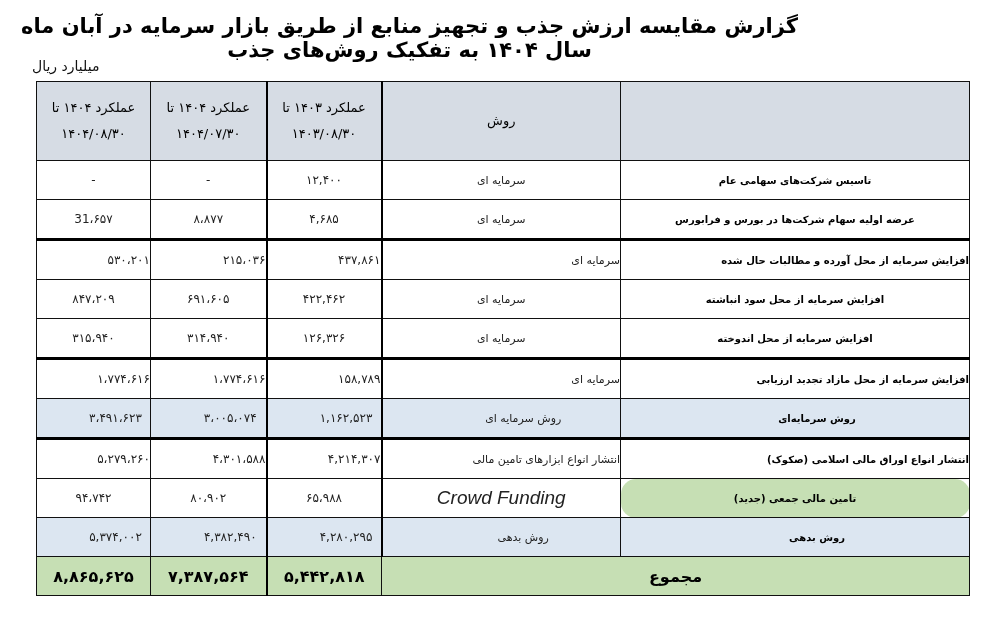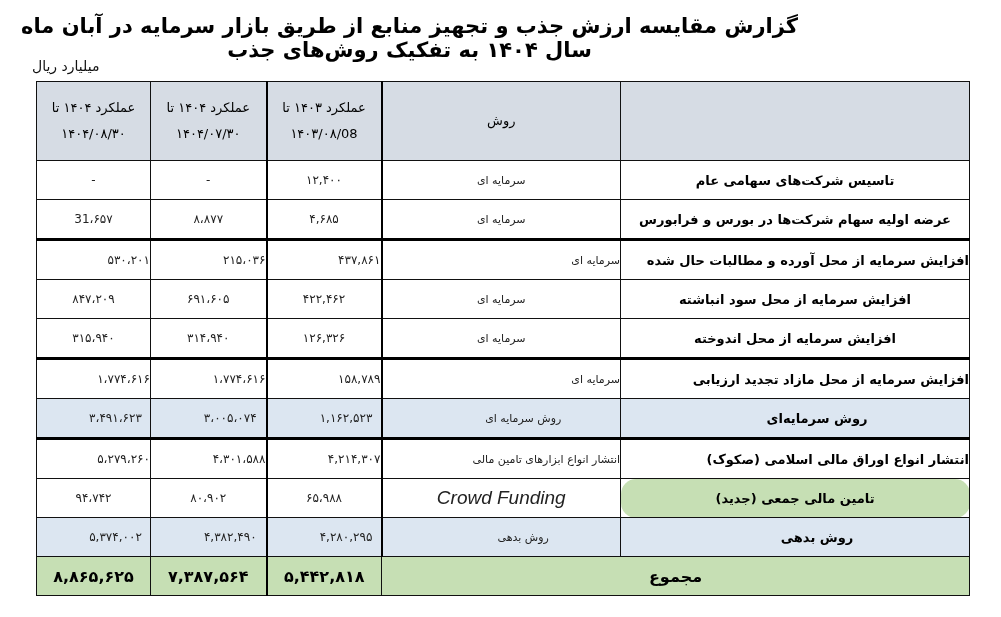--- a/index.html
+++ b/index.html
@@ -3,21 +3,21 @@
   <meta charset="utf-8">
   <style>
     html, body { margin: 0; padding: 0; background: #ffffff; }
     body { width: 1001px; height: 617px; position: relative; overflow: hidden; font-family: "DejaVu Sans", sans-serif; color: #000; }
     .title { position: absolute; top: 14px; left: 0; width: 819px; text-align: center; direction: rtl; font-weight: bold; font-size: 21px; font-family: "DejaVu Sans", sans-serif; letter-spacing: -0.3px; }
     .unit { position: absolute; top: 58px; left: 32px; font-size: 14px; direction: rtl; color: #111; }
     table { position: absolute; top: 81px; left: 36px; width: 933px; border-collapse: collapse; direction: rtl; table-layout: fixed; }
     td, th { border: 1px solid #111; text-align: center; padding: 0; overflow: hidden; white-space: nowrap; }
     th { background: #d6dce4; font-weight: normal; font-size: 13px; height: 78px; line-height: 26px; }
     td { height: 38px; font-size: 12px; }
-    td.desc { font-weight: bold; font-size: 13px; }
+    td.desc { font-weight: bold; font-size: 10px; }
     td.method { font-size: 11px; color: #222; }
     td.num { font-size: 12px; color: #222; }
     tr.thick-top td { border-top: 3px solid #000; text-align: right; }
     .colsep { border-left: 2px solid #000; }
     tr.sub td { background: #dce6f1; padding-left: 44px; }
     tr.new td.desc { background: #c6dfb4; border-radius: 15px; }
     tr.total td { background: #c6dfb4; font-weight: bold; font-size: 16px; }
     td.crowd { font-style: italic; font-size: 19px; font-family: "Liberation Sans", sans-serif; }
   </style>
 </head>
@@ -33,21 +33,21 @@
       <col style="width:115px">
       <col style="width:116px">
       <col style="width:114px">
   </colgroup>
   <tbody>
       <tr>
     <th></th>
     <th class="colsep">روش</th>
     <th class="colsep">
           <div>عملکرد ۱۴۰۳ تا</div>
-          <div>۱۴۰۳/۰۸/08</div>
+          <div>۱۴۰۳/۰۸/۳۰</div>
         </th>
     <th>
           <div>عملکرد ۱۴۰۴ تا</div>
           <div>۱۴۰۴/۰۷/۳۰</div>
         </th>
     <th>
           <div>عملکرد ۱۴۰۴ تا</div>
           <div>۱۴۰۴/۰۸/۳۰</div>
         </th>
   </tr>

